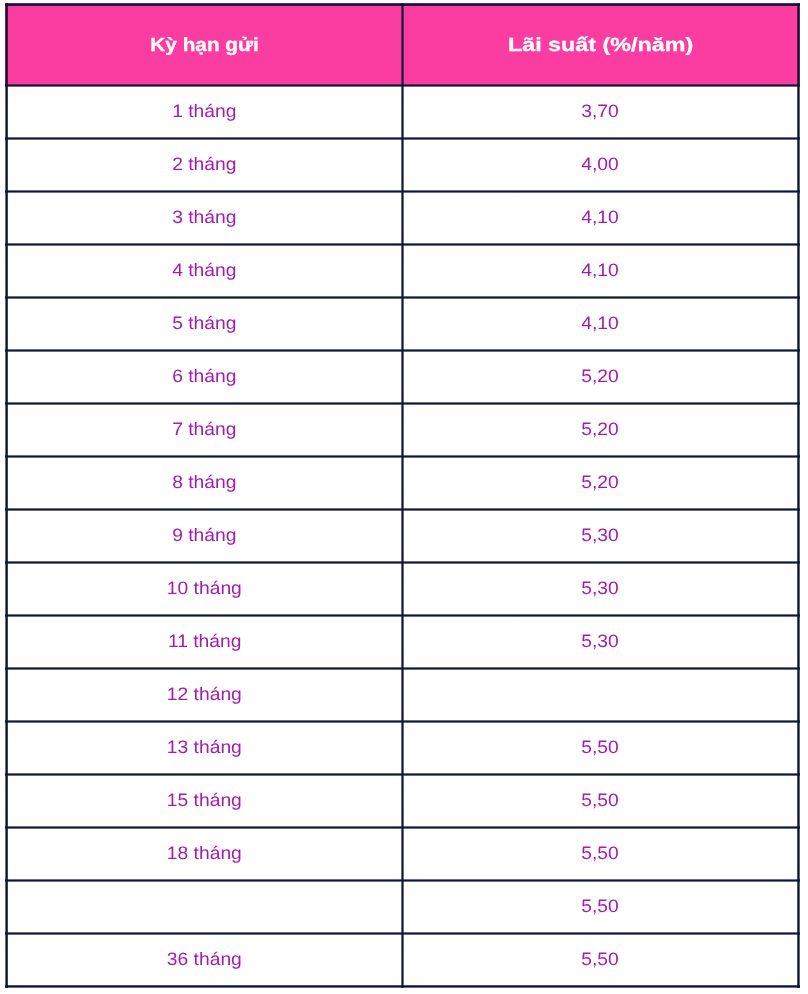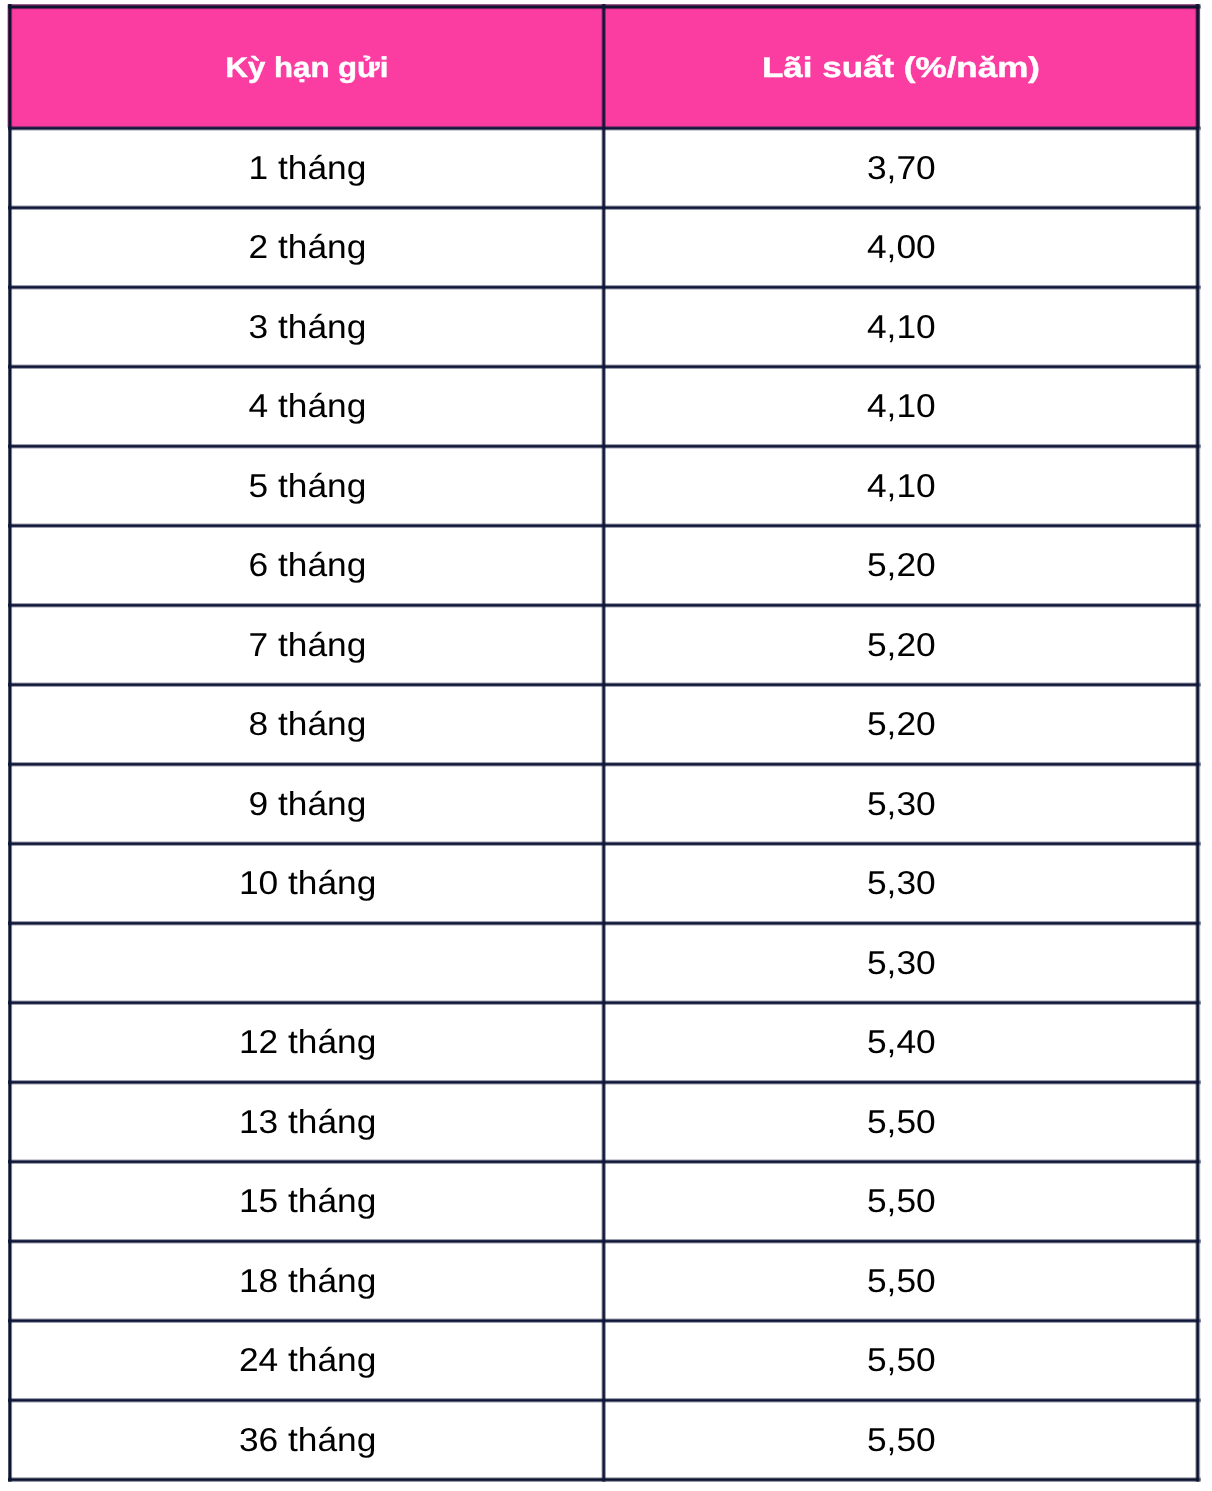--- a/index.html
+++ b/index.html
@@ -54,22 +54,22 @@
 
   
   .table-body { position: absolute; left: 0; top: 82px; width: 795px; height: 901px; }
   .row { position: absolute; left: 0; width: 795px; height: 53px; }
   .cell {
     position: absolute;
     top: 0;
     height: 53px;
     line-height: 53px;
     text-align: center;
-    color: #000000;
-    font-size: 22px;
+    color: #a21caf;
+    font-size: 18px;
     font-weight: 400;
     white-space: nowrap;
   }
   .cell.c-term { left: 0;   width: 397px; }
   .cell.c-term > span { transform: scaleX(1.07) translateX(1.2px); }
   .cell.c-rate { left: 397px; width: 398px; }
   .cell.c-rate > span { transform: scaleX(1.07) translateX(-0.5px); }
   .cell > span { position: relative; top: 0px; display: inline-block; transform-origin: 50% 50%; transform: scaleX(1.07); will-change: transform; }
 
   
@@ -137,40 +137,39 @@
       </div>
       <div class="row" style="top: 424px;">
         <div class="cell c-term"><span>9 tháng</span></div>
         <div class="cell c-rate"><span>5,30</span></div>
       </div>
       <div class="row" style="top: 477px;">
         <div class="cell c-term"><span>10 tháng</span></div>
         <div class="cell c-rate"><span>5,30</span></div>
       </div>
       <div class="row" style="top: 530px;">
+        <div class="cell c-term"><span>11 tháng</span></div>
         <div class="cell c-rate"><span>5,30</span></div>
       </div>
       <div class="row" style="top: 583px;">
         <div class="cell c-term"><span>12 tháng</span></div>
-        <div class="cell c-rate"><span>5,40</span></div>
       </div>
       <div class="row" style="top: 636px; padding-left: 35px;">
         <div class="cell c-term"><span>13 tháng</span></div>
         <div class="cell c-rate"><span>5,50</span></div>
       </div>
       <div class="row" style="top: 689px;">
         <div class="cell c-term"><span>15 tháng</span></div>
         <div class="cell c-rate"><span>5,50</span></div>
       </div>
       <div class="row" style="top: 742px;">
         <div class="cell c-term"><span>18 tháng</span></div>
         <div class="cell c-rate"><span>5,50</span></div>
       </div>
       <div class="row" style="top: 795px;">
-        <div class="cell c-term"><span>24 tháng</span></div>
         <div class="cell c-rate"><span>5,50</span></div>
       </div>
       <div class="row" style="top: 848px;">
         <div class="cell c-term"><span>36 tháng</span></div>
         <div class="cell c-rate"><span>5,50</span></div>
       </div>
     </div>
 
   <div class="grid">
     <div class="frame-top"></div>

